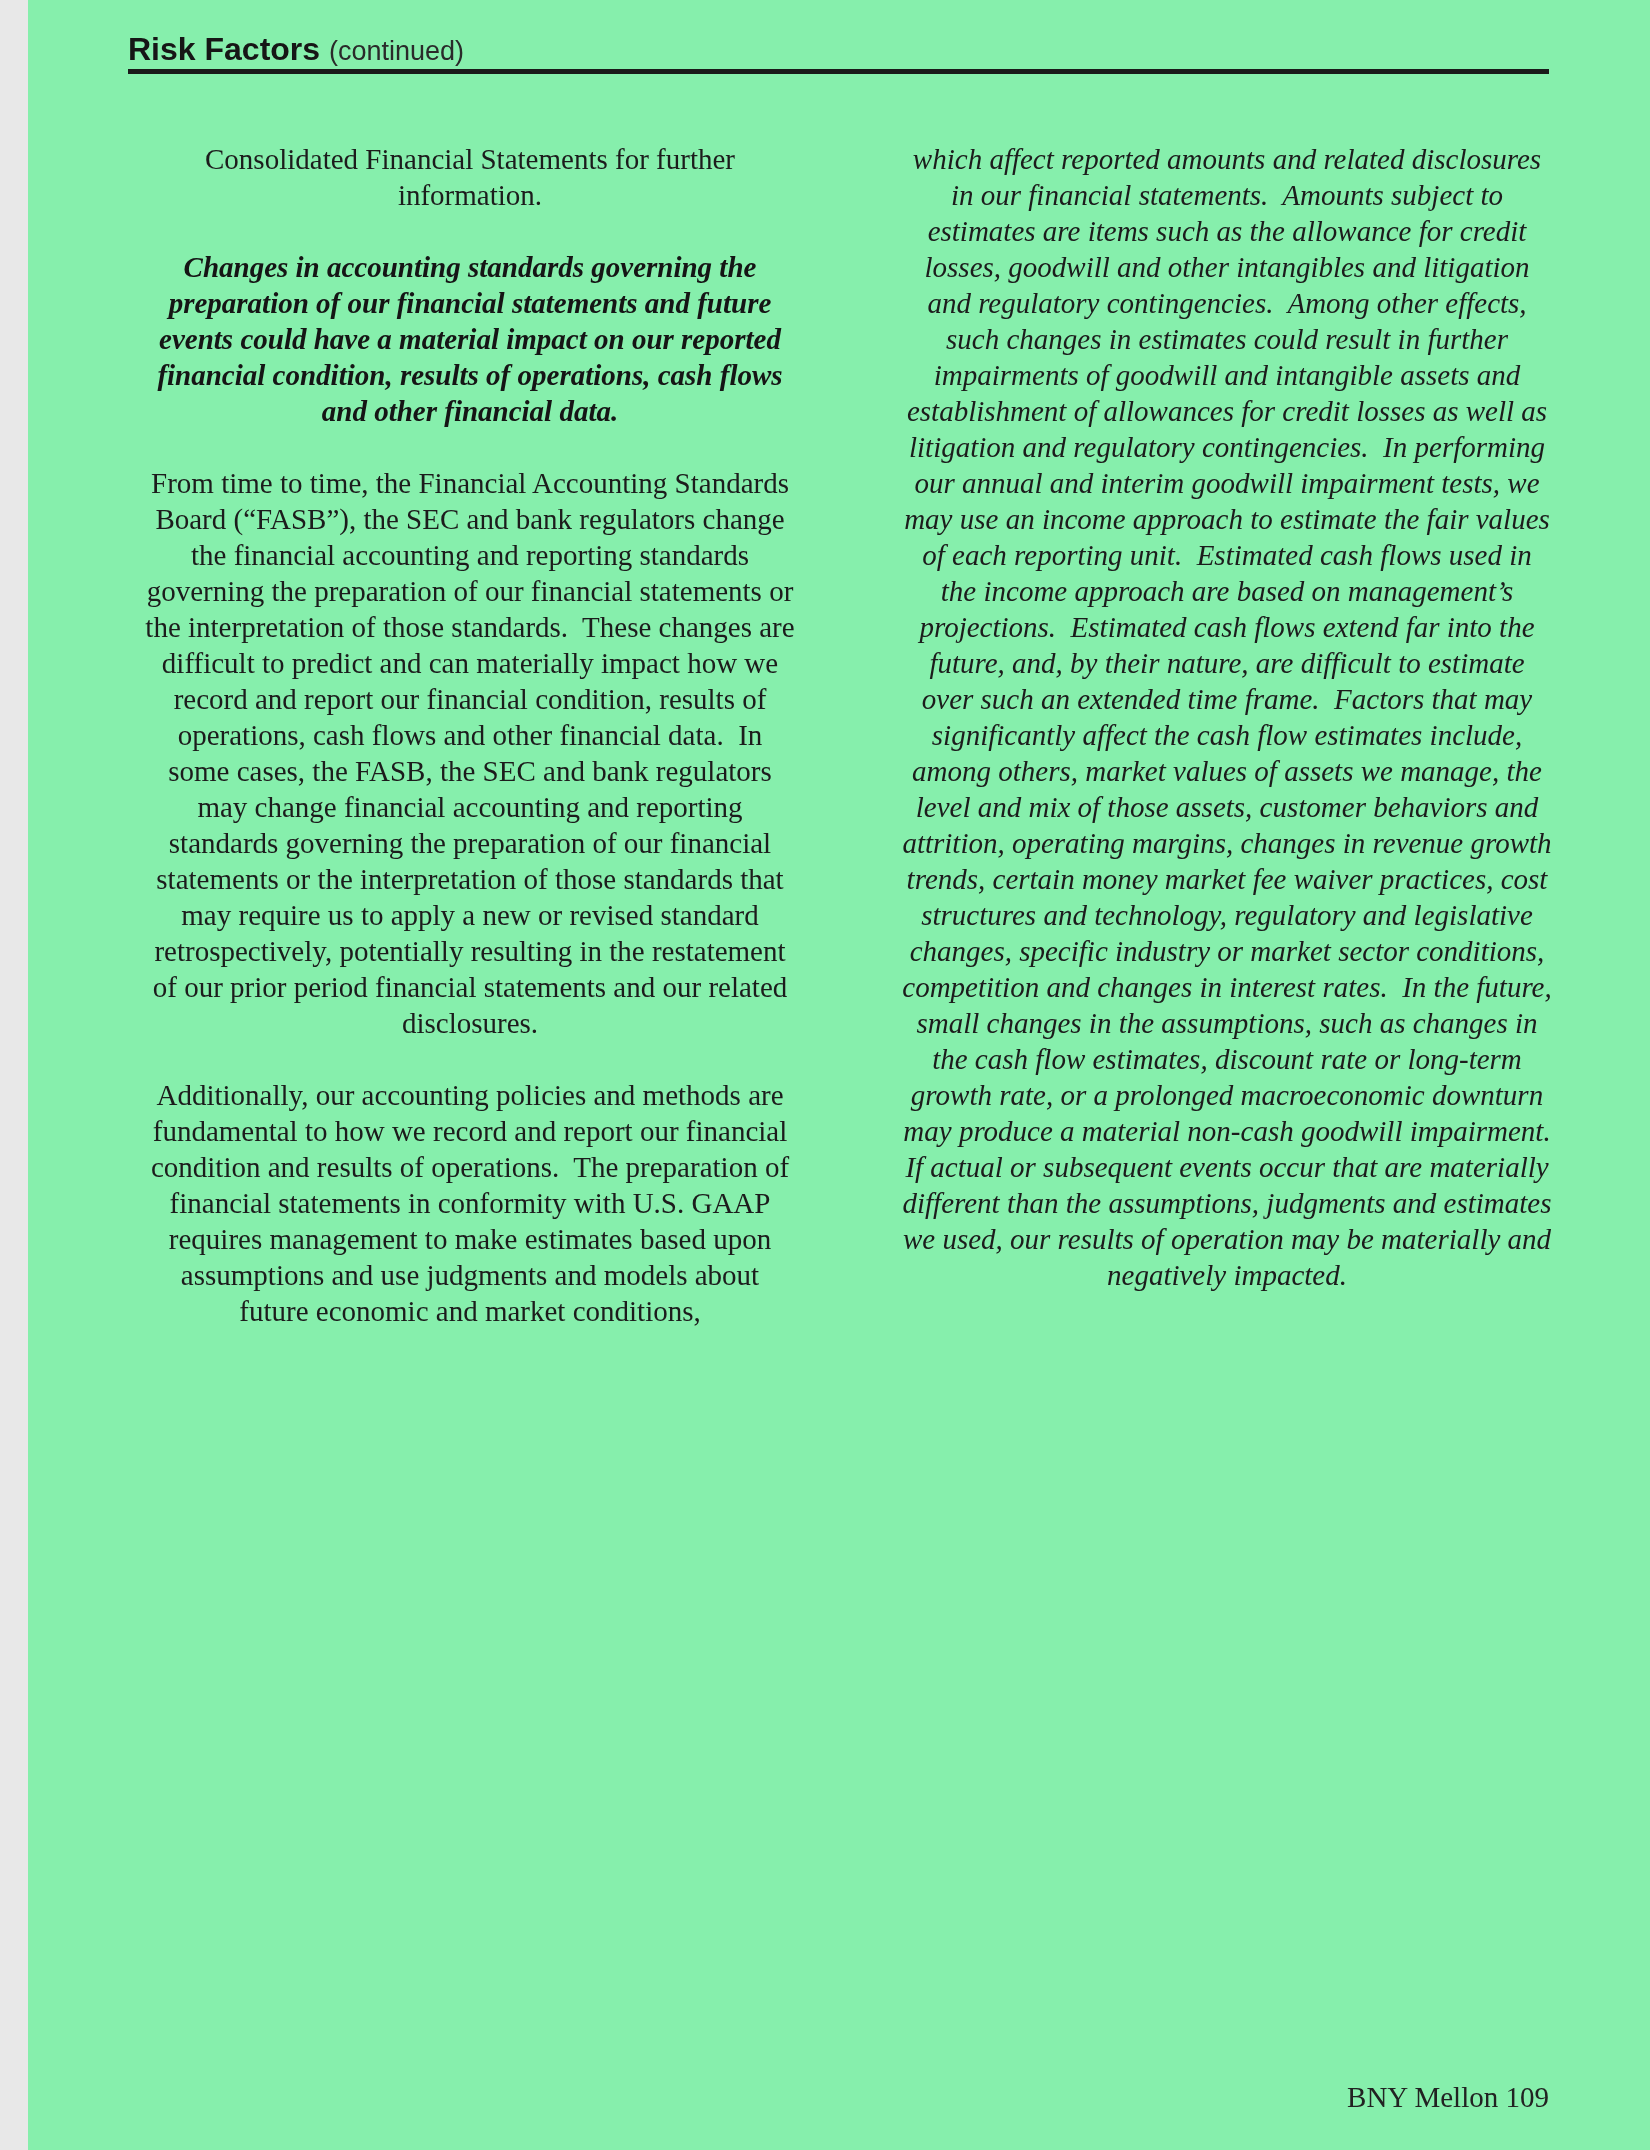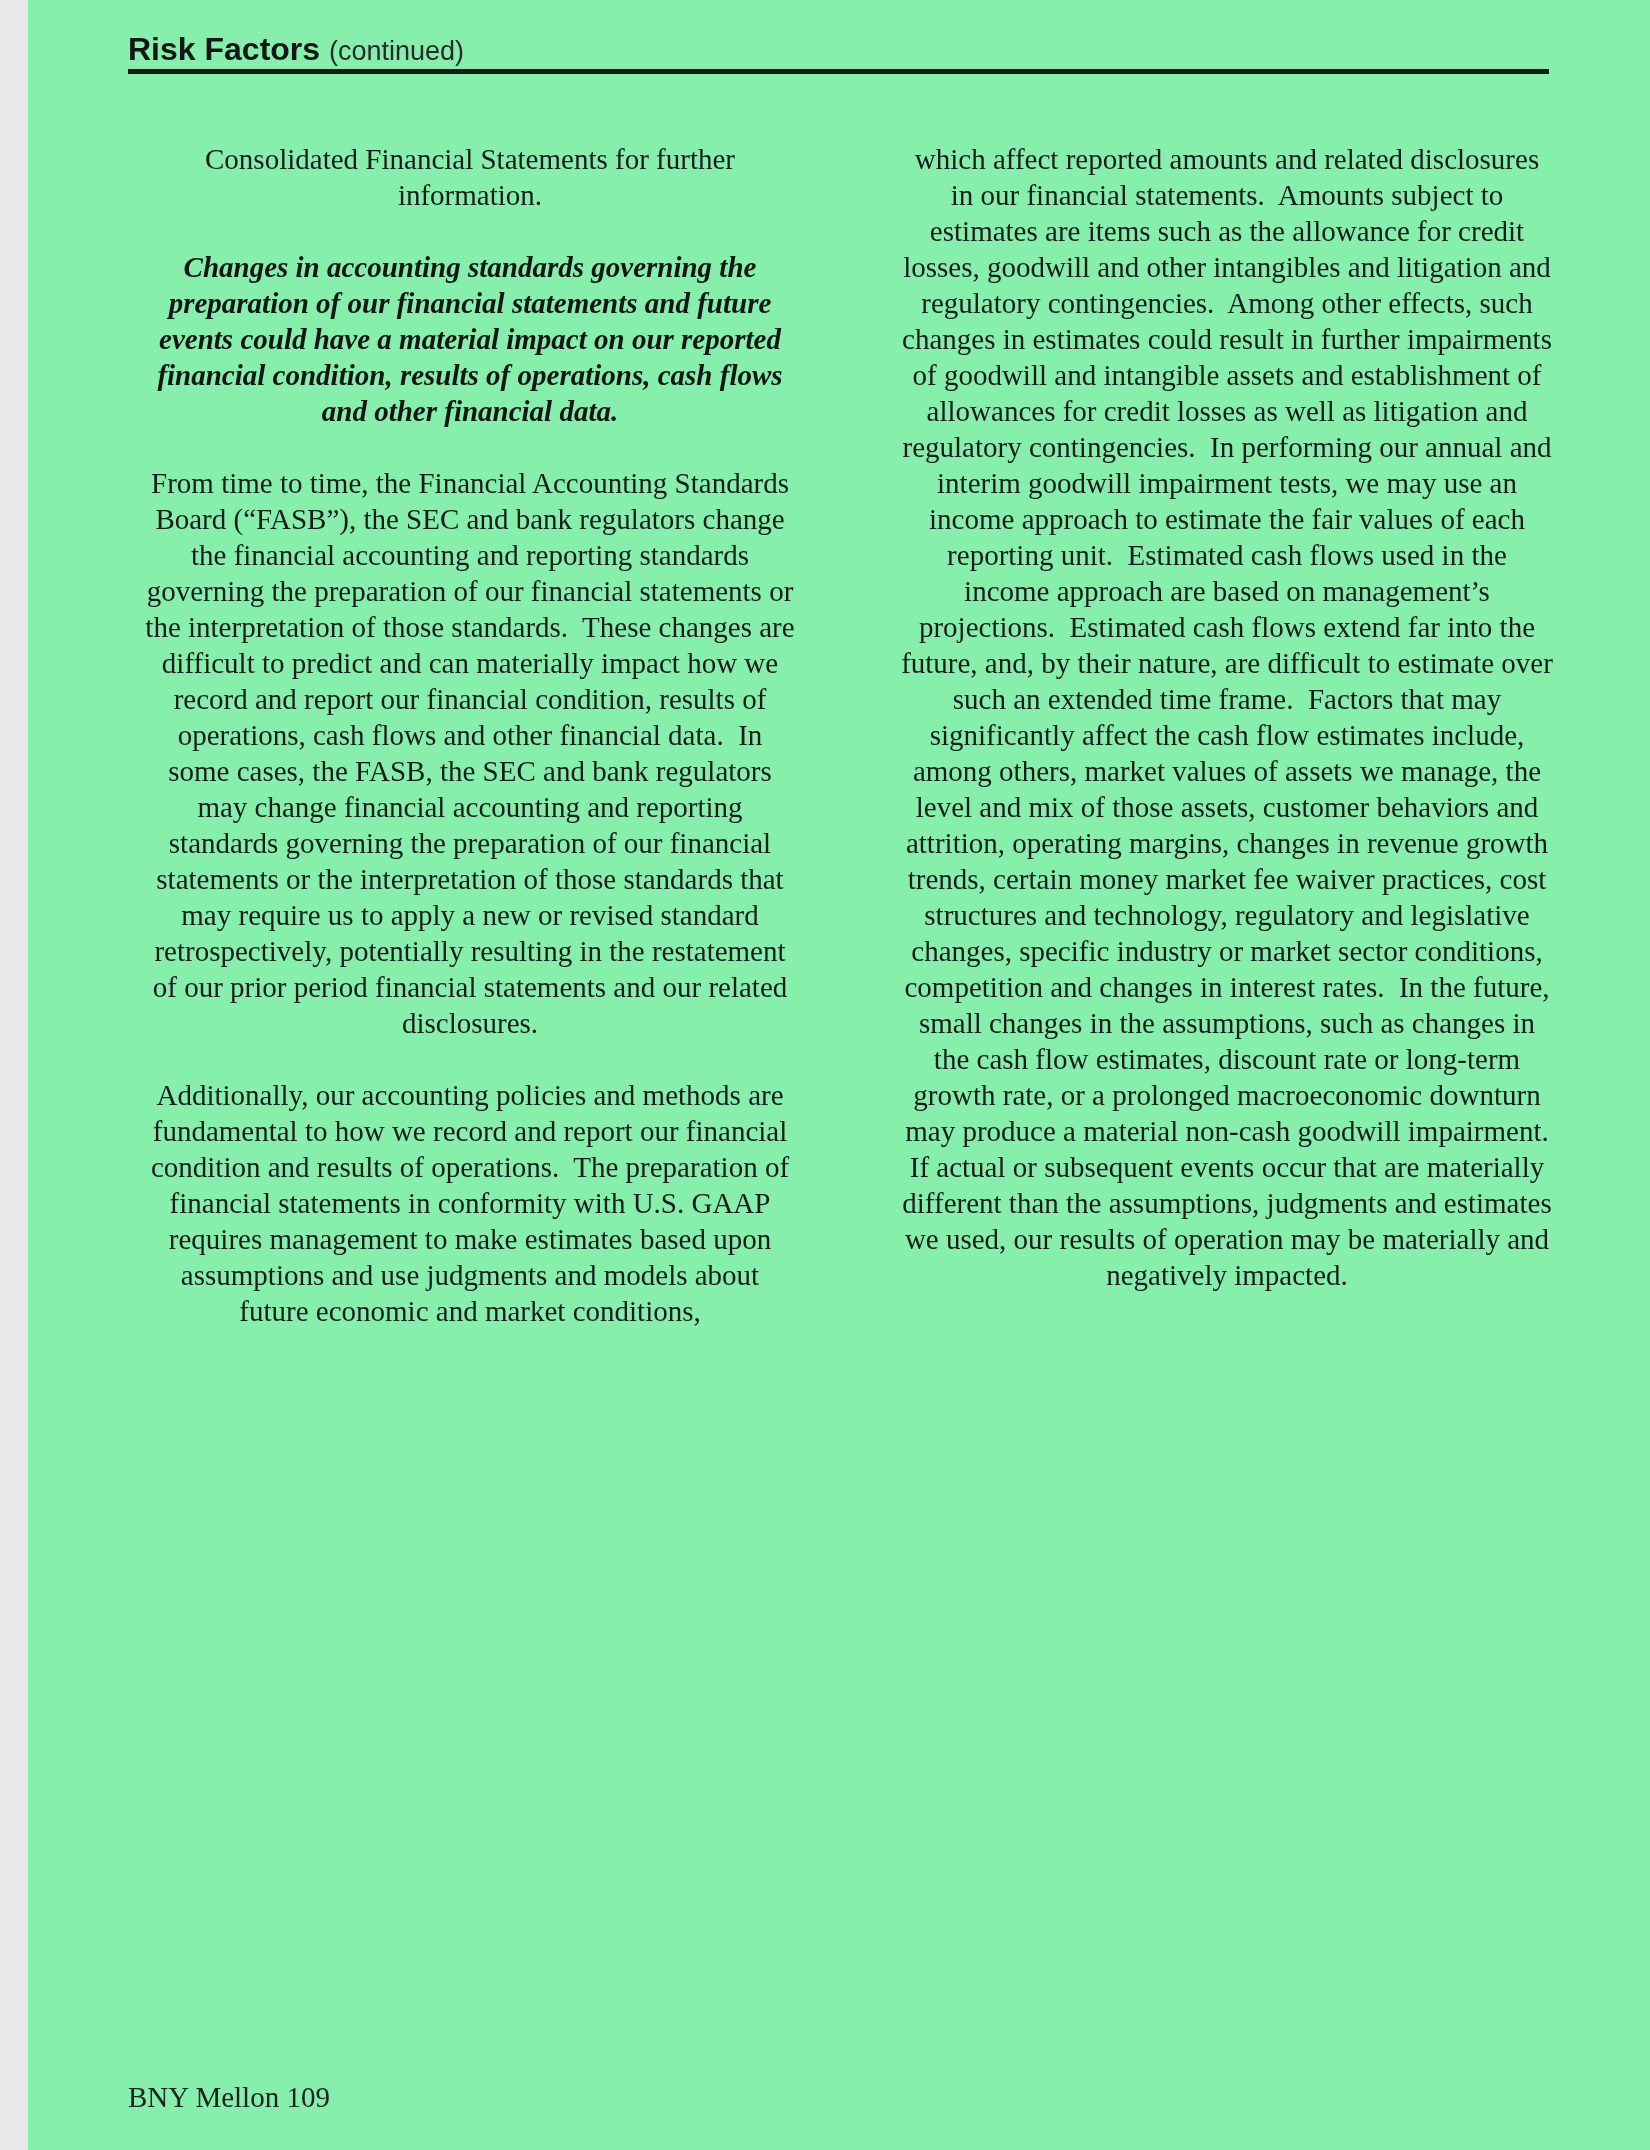--- a/index.html
+++ b/index.html
@@ -48,37 +48,37 @@
   }
   
   .column {
     position: absolute;
     top: 141px;
     font-size: 29px;
     line-height: 36px;
     text-align: center;
   }
   .column.left  { left: 116px; width: 652px; }
-  .column.right { left: 873px; width: 652px; }
+  .column.right { left: 873px; width: 652px; font-style: italic; }
   .column p {
     margin: 0 0 36px 0;
     white-space: pre-wrap;
   }
   .column p.section-heading {
     font-weight: bold;
     font-style: italic;
     color: #151515;
   }
   
   .page-footer {
     position: absolute;
     top: 2080px;
     left: 100px;
     width: 1421px;
-    text-align: left;
+    text-align: right;
     font-size: 29px;
     line-height: 34px;
     color: #222222;
   }
 </style>
 </head>
 <body>
 
 <div class="page">
 

